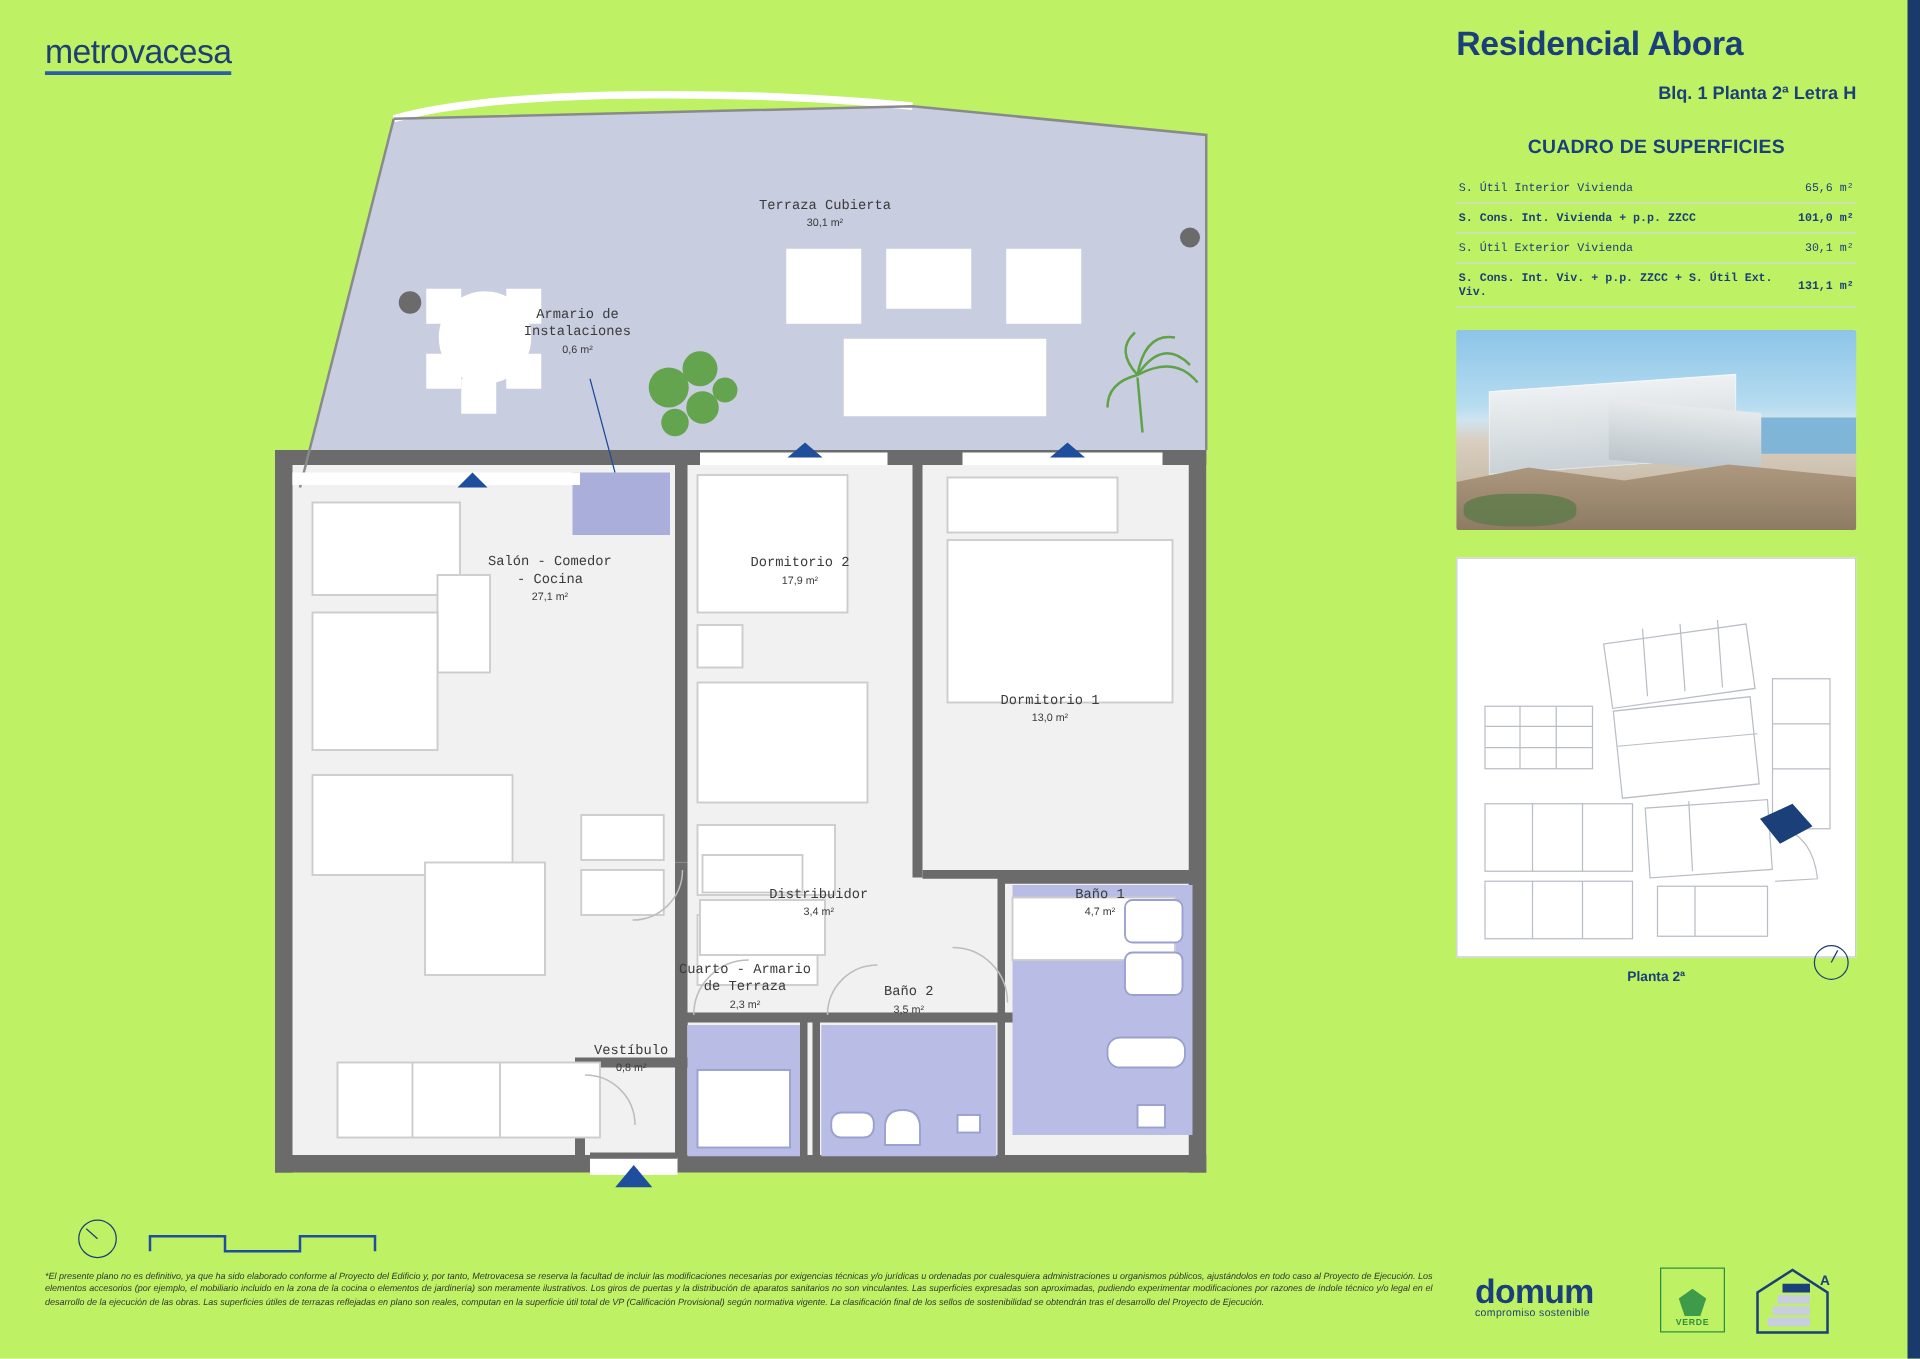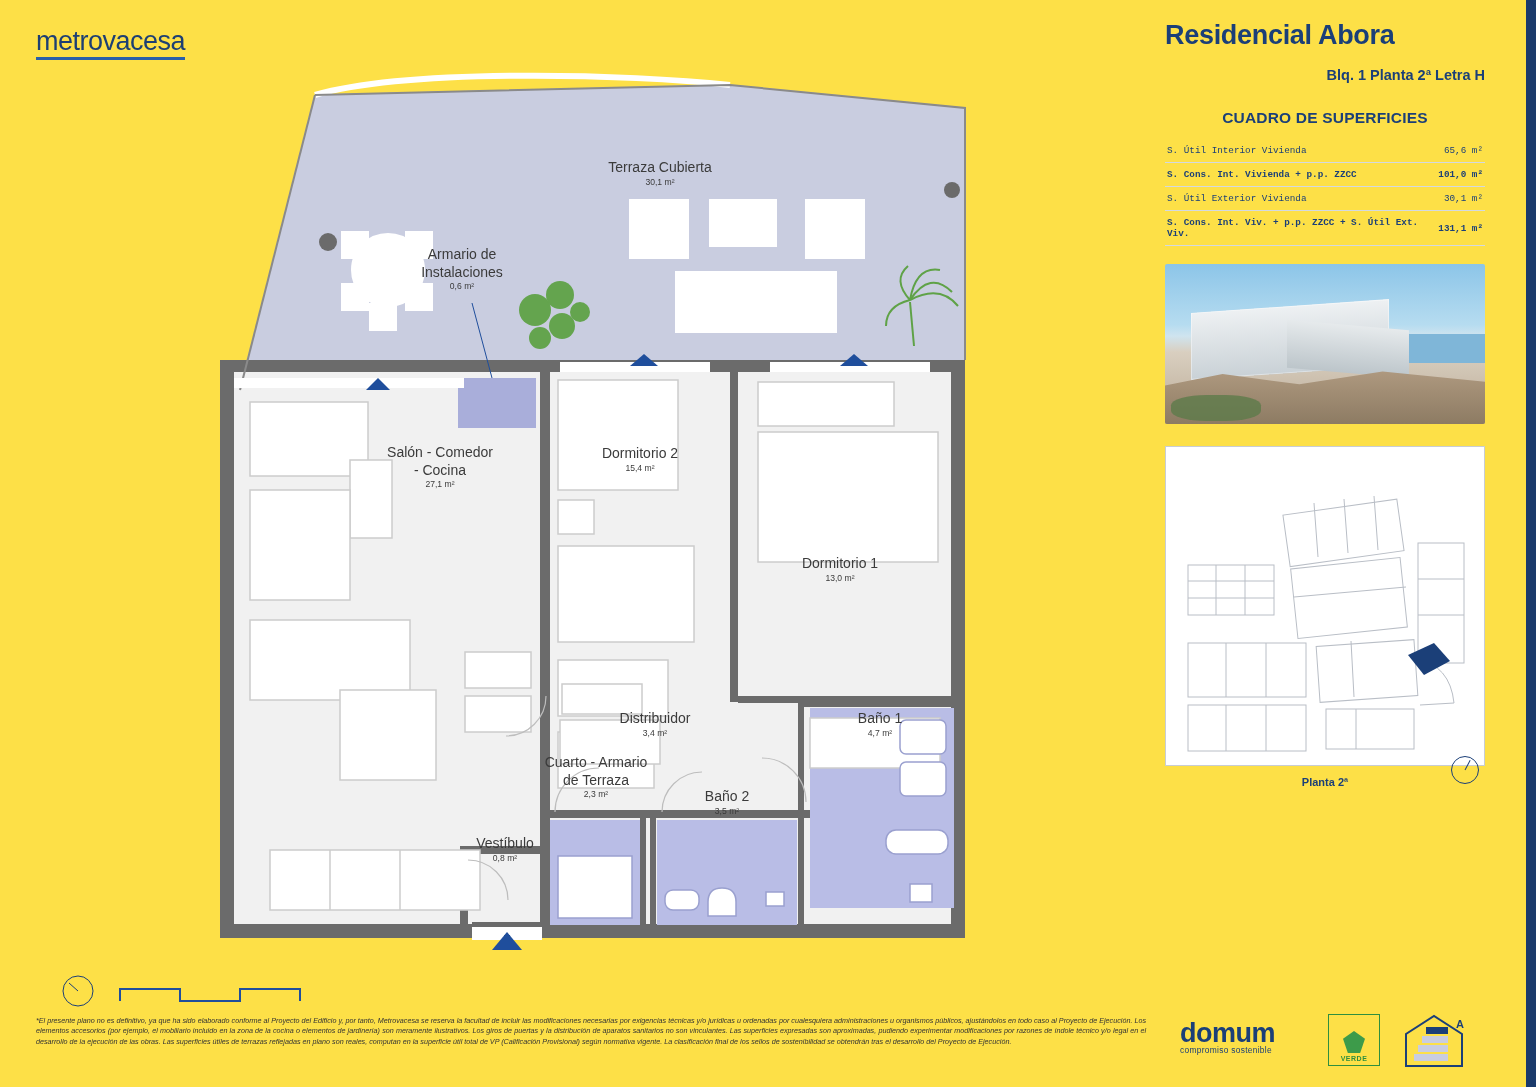--- a/index.html
+++ b/index.html
@@ -6,21 +6,21 @@
   html, body { margin: 0; padding: 0; }
   body {
     width: 1536px; height: 1087px;
     background: #ffffff;
     font-family: "Liberation Sans", sans-serif;
     position: relative;
     overflow: hidden;
   }
   .page {
     position: absolute; inset: 0;
-    background: #fde047;
+    background: #bef264;
   }
   
   .edge-strip {
     position: absolute; right: 0; top: 0; width: 10px; height: 100%;
     background: #1a3a6b;
   }
 
   
   .brand {
     position: absolute; left: 36px; top: 26px;
@@ -86,21 +86,21 @@
   .north-circle::after {
     content:""; position:absolute; left:50%; top:50%; width:1px; height:11px;
     background:#1b3f78; transform-origin: bottom center; transform: translate(-50%,-100%) rotate(28deg);
   }
 
   
   .plan { position: absolute; left: 210px; top: 60px; width: 800px; height: 900px; }
   .plan svg { position: absolute; inset: 0; }
 
   .roomlabel { position: absolute; text-align: center; color: #3b3b3b; line-height: 1.25; }
-  .roomlabel .nm { font-size: 14px; }
+  .roomlabel .nm { font-size: 11px; font-family: Liberation Mono, monospace; }
   .roomlabel .ar { font-size: 8.6px; }
 
   
   .compass { position: absolute; left: 60px; top: 975px; width: 330px; height: 40px; }
 
   
   .footer {
     position: absolute; left: 36px; top: 1016px; width: 1110px;
     font-size: 7.2px; line-height: 1.45; color: #333; text-align: justify; font-style: italic;
   }
@@ -295,39 +295,39 @@
       <div class="nm">Instalaciones</div>
       <div class="ar">0,6 m²</div>
     </div>
     <div class="roomlabel" style="left:140px; top:384px; width:180px;">
       <div class="nm">Salón - Comedor</div>
       <div class="nm">- Cocina</div>
       <div class="ar">27,1 m²</div>
     </div>
     <div class="roomlabel" style="left:350px; top:385px; width:160px;">
       <div class="nm">Dormitorio 2</div>
-      <div class="ar">15,4 m²</div>
+      <div class="ar">17,9 m²</div>
     </div>
     <div class="roomlabel" style="left:550px; top:495px; width:160px;">
       <div class="nm">Dormitorio 1</div>
       <div class="ar">13,0 m²</div>
     </div>
     <div class="roomlabel" style="left:365px; top:650px; width:160px;">
       <div class="nm">Distribuidor</div>
       <div class="ar">3,4 m²</div>
     </div>
     <div class="roomlabel" style="left:600px; top:650px; width:140px;">
       <div class="nm">Baño 1</div>
       <div class="ar">4,7 m²</div>
     </div>
     <div class="roomlabel" style="left:447px; top:728px; width:140px;">
       <div class="nm">Baño 2</div>
       <div class="ar">3,5 m²</div>
     </div>
-    <div class="roomlabel" style="left:330px; top:694px; width:112px;">
+    <div class="roomlabel" style="left:330px; top:710px; width:112px;">
       <div class="nm">Cuarto - Armario</div>
       <div class="nm">de Terraza</div>
       <div class="ar">2,3 m²</div>
     </div>
     <div class="roomlabel" style="left:245px; top:775px; width:100px;">
       <div class="nm">Vestíbulo</div>
       <div class="ar">0,8 m²</div>
     </div>
 
     <div style="position:absolute; left:262px; top:872px; width:70px; text-align:center;">

